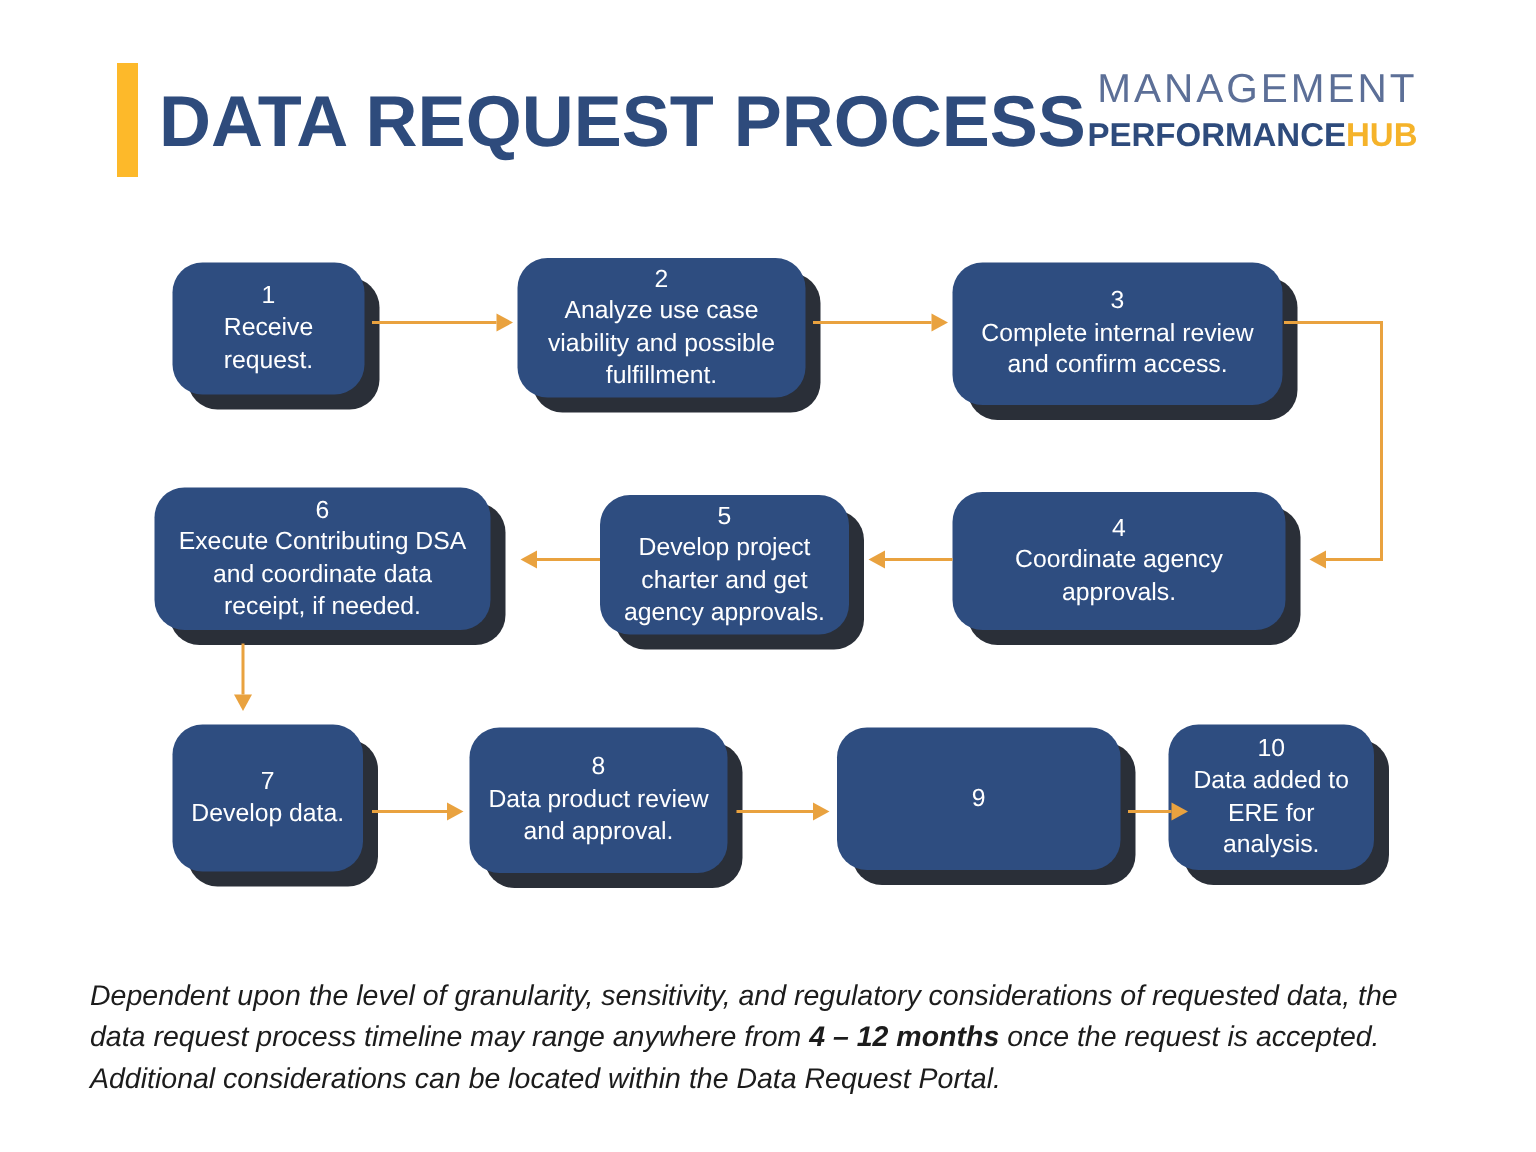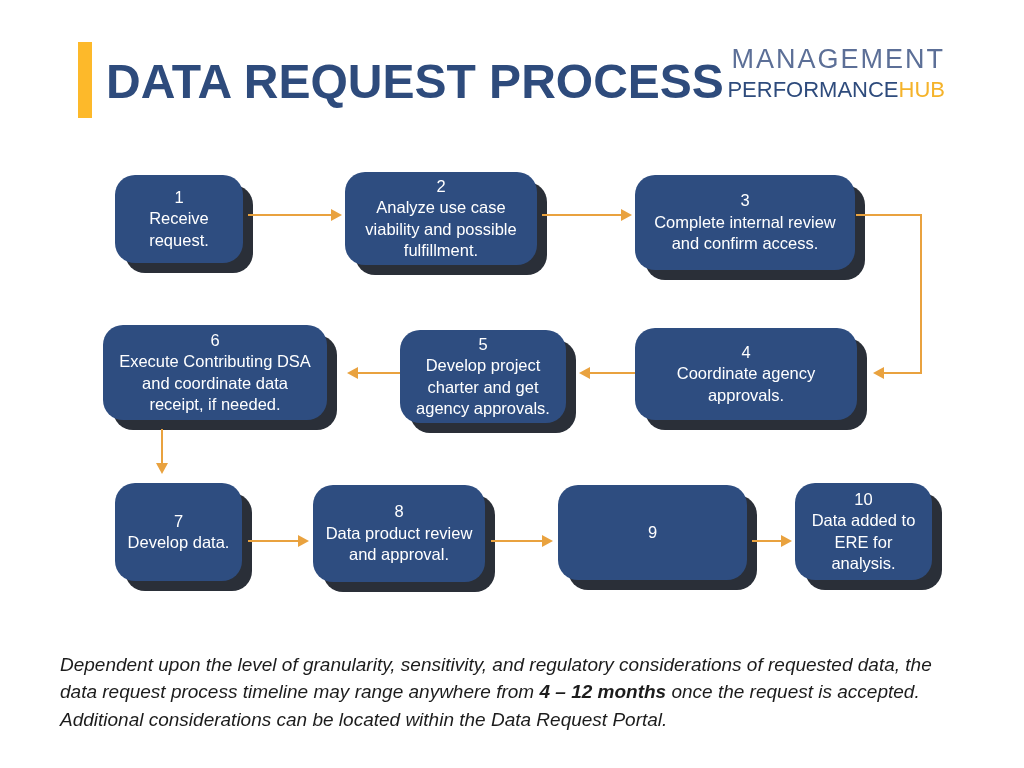--- a/index.html
+++ b/index.html
@@ -8,21 +8,21 @@
         --accent:#FDB92A;--title:#2E4B7C;--box:#2E4D80;--shadow:#2A2F38;--arrow:#E9A23F;
         --logo-thin:#5C6F97;--logo-hub:#F5B32A;--footer:#1C1C1C;}
 
   
   .accent-bar{position:absolute;left:78px;top:42px;width:14px;height:76px;background:var(--accent);}
   .page-title{position:absolute;left:106px;top:54px;font-size:48px;font-weight:800;
               color:var(--title);letter-spacing:0px;white-space:nowrap;}
   .logo{position:absolute;right:39px;top:46px;text-align:right;line-height:1;}
   .logo .thin{display:block;font-size:27px;font-weight:100;color:var(--logo-thin);
               letter-spacing:2px;margin-bottom:6px;}
-  .logo .bold-line{display:block;font-size:22px;font-weight:normal;letter-spacing:0px;}
+  .logo .bold-line{display:block;font-size:22px;font-weight:bold;letter-spacing:0px;}
   .logo .perf{color:var(--title);}
   .logo .hub{color:var(--logo-hub);}
 
   
   .fbox{position:absolute;background:var(--box);color:#fff;border-radius:20px;
         box-shadow:10px 10px 0 var(--shadow);display:flex;flex-direction:column;
         align-items:center;justify-content:center;text-align:center;
         font-size:16.5px;line-height:1.3;padding:6px 10px;box-sizing:border-box;}
   .fbox .num{display:block;}
   .fbox .lbl{display:block;}
@@ -80,21 +80,21 @@
     <span class="num">7</span>
     <span class="lbl">Develop data.</span>
   </div>
   <div class="fbox" style="left:313px;top:485px;width:172px;height:97px;">
     <span class="num">8</span>
     <span class="lbl">Data product review and approval.</span>
   </div>
   <div class="fbox" style="left:558px;top:485px;width:189px;height:95px;">
     <span class="num">9</span>
   </div>
-  <div class="fbox" style="left:795px;top:483px;width:137px;height:97px;">
+  <div class="fbox" style="left:779px;top:483px;width:137px;height:97px;">
     <span class="num">10</span>
     <span class="lbl">Data added to ERE for analysis.</span>
   </div>
 
   <div class="hline" style="left:248px;top:214px;width:83px;"></div>
   <div class="ah r" style="left:331px;top:209px;"></div>
 
   <div class="hline" style="left:542px;top:214px;width:79px;"></div>
   <div class="ah r" style="left:621px;top:209px;"></div>
 

